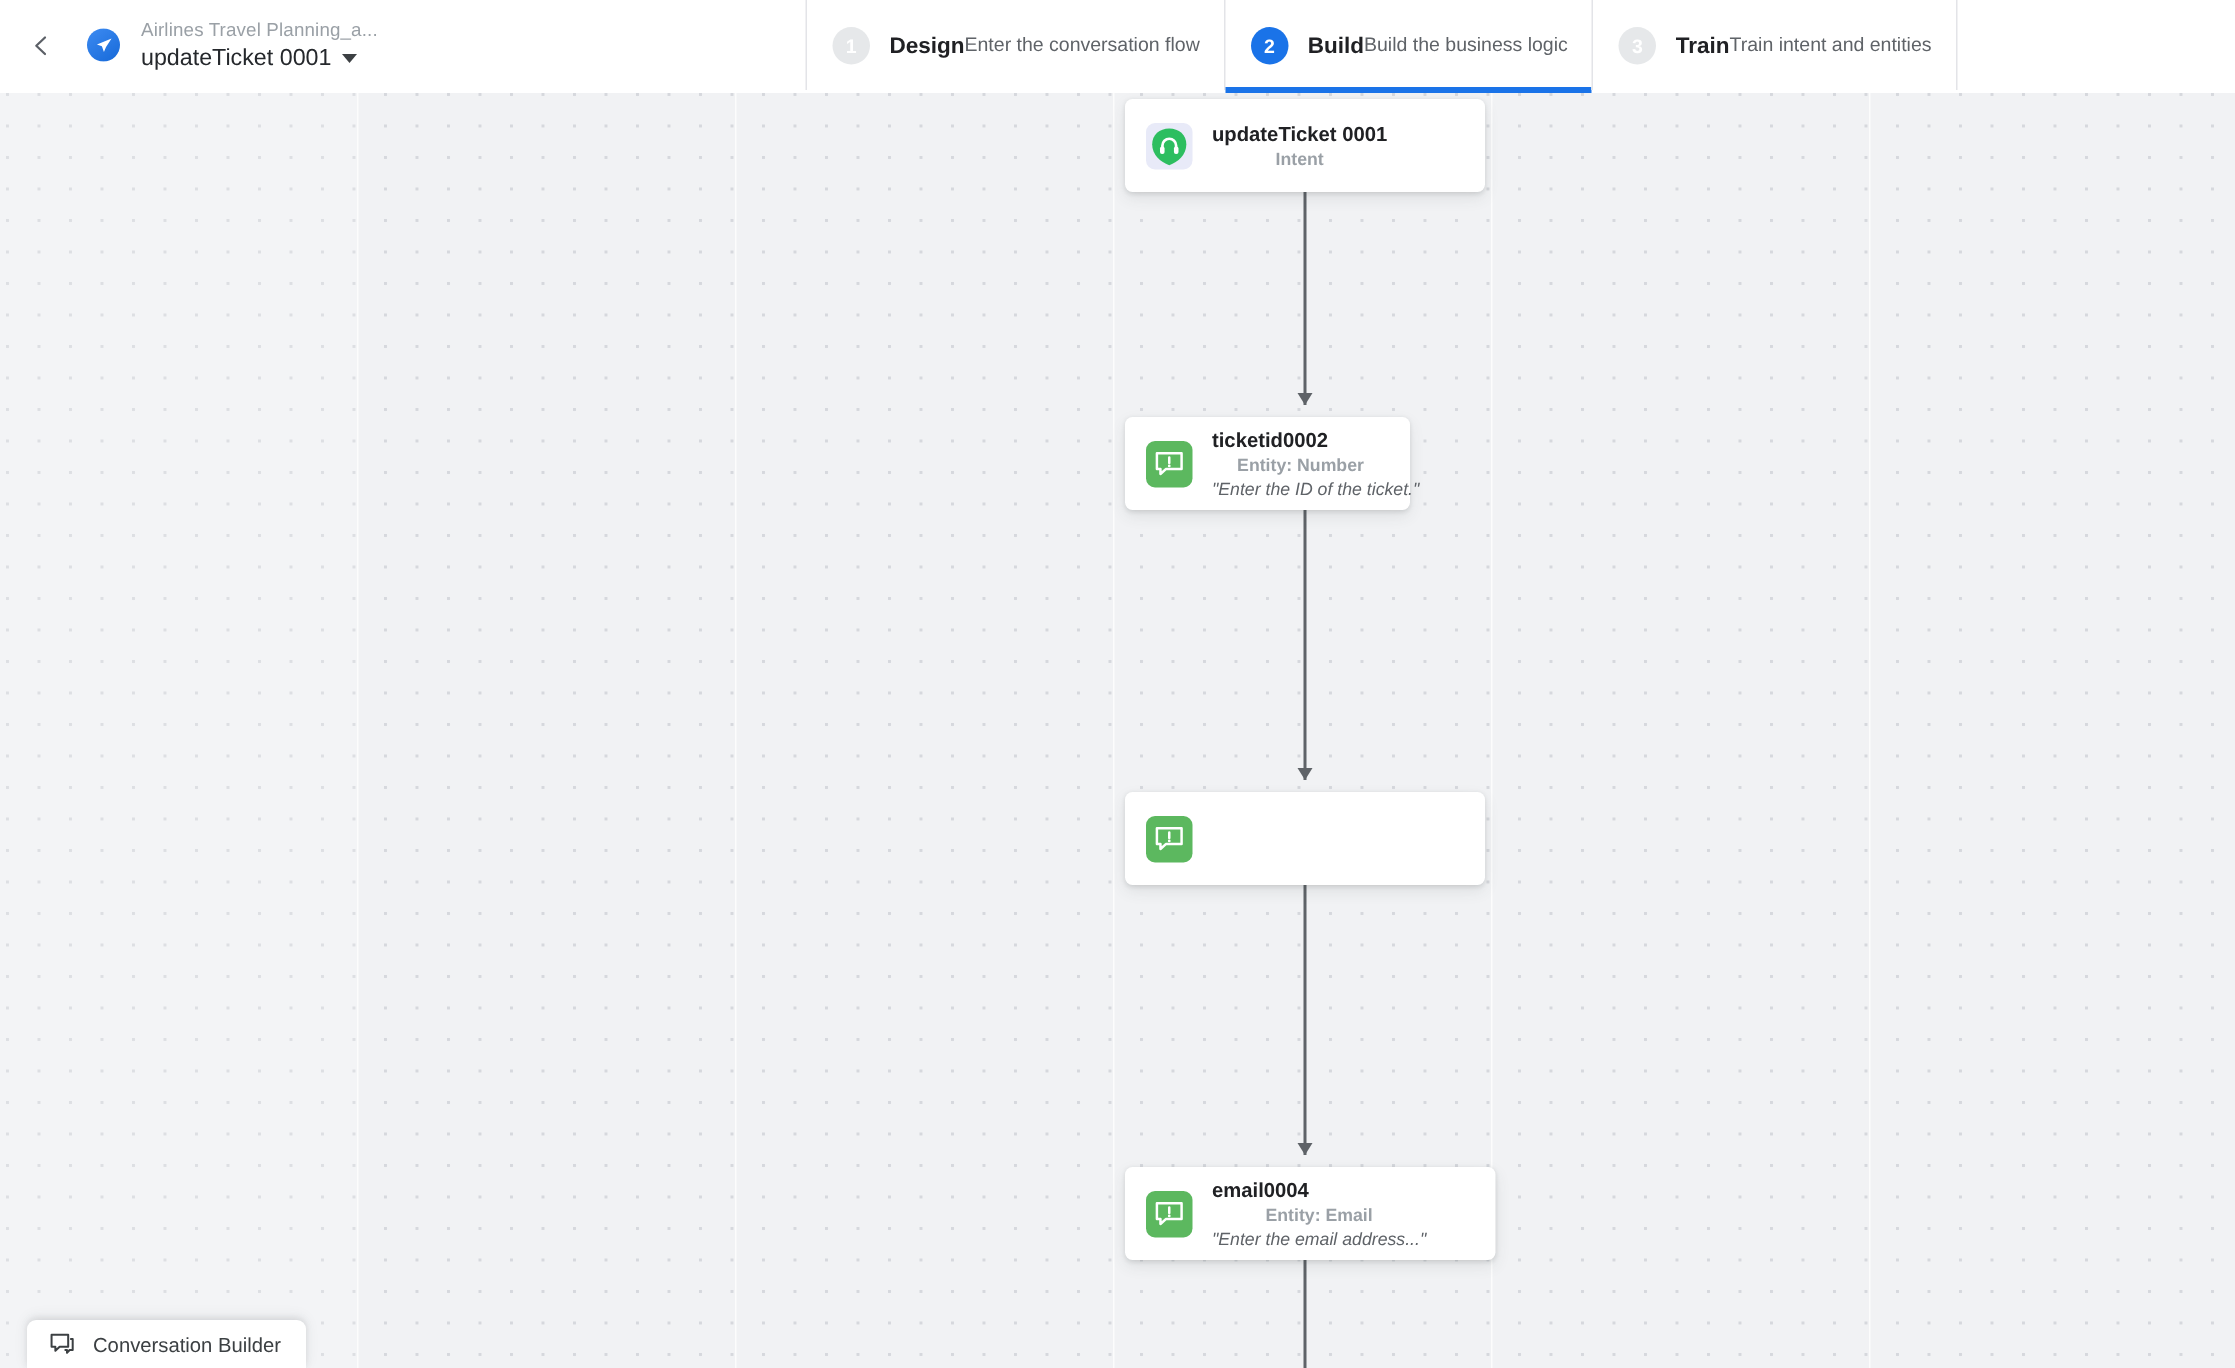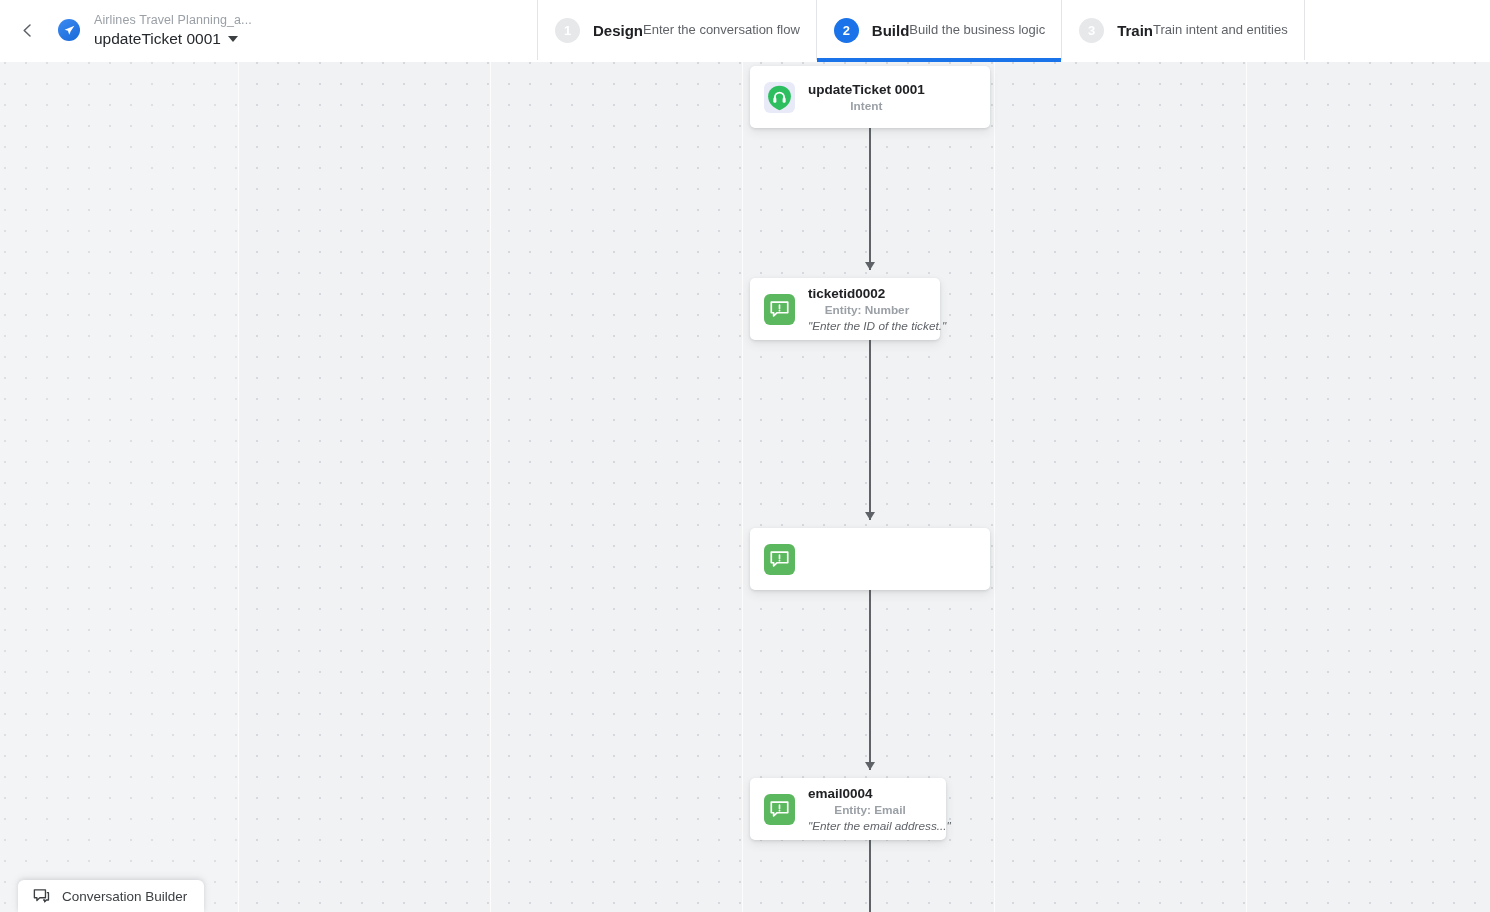--- a/index.html
+++ b/index.html
@@ -282,21 +282,21 @@
     </div>
     <div class="node" style="left: 750px; top: 528px; width: 240px; height: 62px;">
       <div class="node-icon-wrap entity">
         <svg width="21" height="21" viewBox="0 0 24 24">
           <path d="M2.6 3.6 h18.8 v12.1 H9.4 l-4.1 3.7 v-3.7 H2.6 Z" fill="none" stroke="#ffffff" stroke-width="1.9" stroke-linejoin="round" stroke-linecap="round"></path>
           <line x1="12" y1="6.9" x2="12" y2="11.1" stroke="#ffffff" stroke-width="1.9" stroke-linecap="round"></line>
           <circle cx="12" cy="13.3" r="1.05" fill="#ffffff"></circle>
         </svg>
       </div>
     </div>
-    <div class="node" style="left: 750px; top: 778px; width: 196px; height: 62px;">
+    <div class="node" style="left: 750px; top: 778px; width: 247px; height: 62px;">
       <div class="node-icon-wrap entity">
         <svg width="21" height="21" viewBox="0 0 24 24">
           <path d="M2.6 3.6 h18.8 v12.1 H9.4 l-4.1 3.7 v-3.7 H2.6 Z" fill="none" stroke="#ffffff" stroke-width="1.9" stroke-linejoin="round" stroke-linecap="round"></path>
           <line x1="12" y1="6.9" x2="12" y2="11.1" stroke="#ffffff" stroke-width="1.9" stroke-linecap="round"></line>
           <circle cx="12" cy="13.3" r="1.05" fill="#ffffff"></circle>
         </svg>
       </div>
       <div class="node-body">
         <div class="node-title">email0004</div>
         <div class="node-sub">Entity: Email</div>

